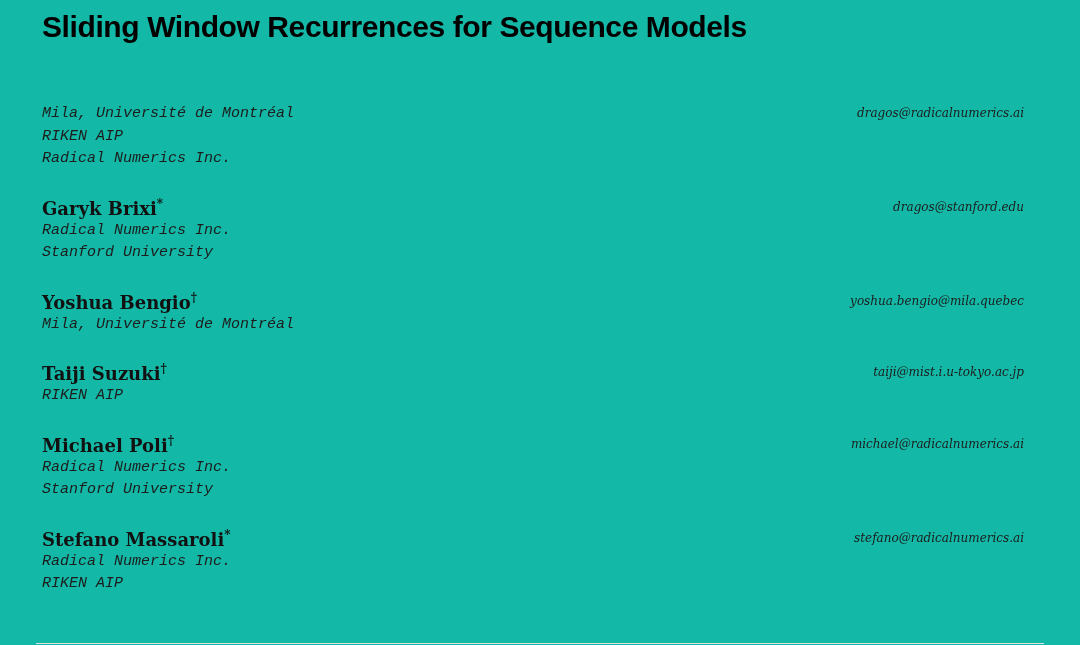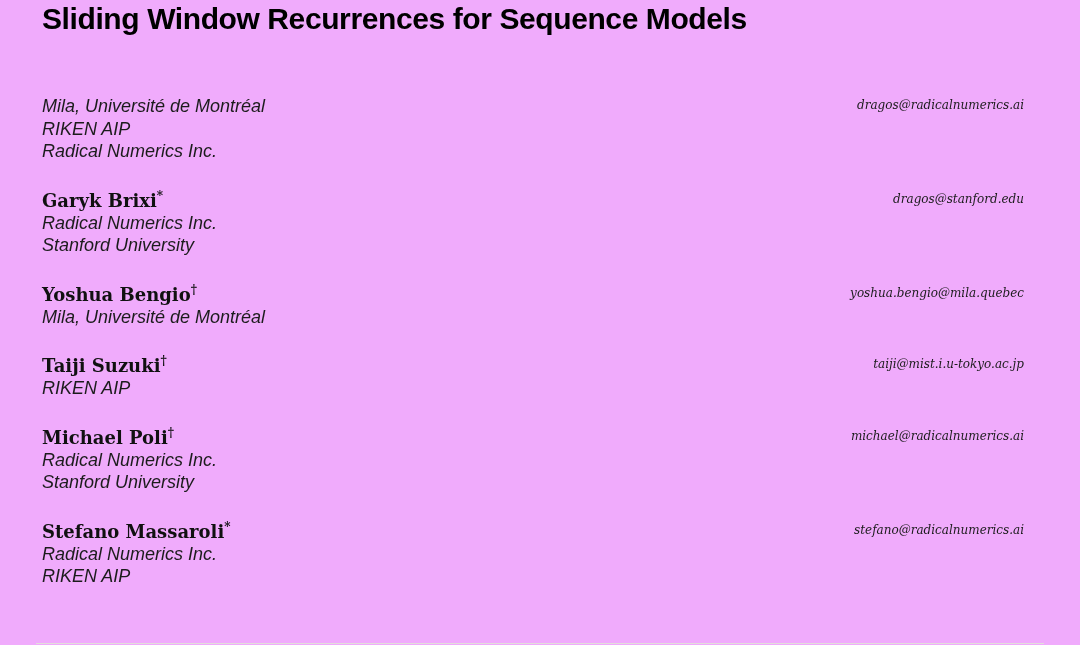--- a/index.html
+++ b/index.html
@@ -7,22 +7,22 @@
     width: 1080px;
     height: 645px;
     background: #ffffff;
     overflow: hidden;
     font-family: "DejaVu Serif", "Liberation Serif", serif;
   }
   .page {
     position: relative;
     width: 1080px;
     height: 645px;
-    padding: 0 56px 0 42px;
-    background: #f0abfc;
+    padding: 8px 56px 0 42px;
+    background: #14b8a6;
   }
   .paper-title {
     font-family: "Liberation Sans", "DejaVu Sans", sans-serif;
     font-weight: 700;
     font-size: 30px;
     line-height: 38px;
     letter-spacing: -0.4px;
     color: #000000;
   }
   .author-list {
@@ -38,23 +38,23 @@
     font-size: 18px;
     line-height: 23px;
     color: #111111;
   }
   .author-name sup {
     font-size: 12px;
     line-height: 0;
     vertical-align: super;
   }
   .author-affiliation {
-    font-family: Liberation Sans, sans-serif;
+    font-family: Liberation Mono, monospace;
     font-style: italic;
-    font-size: 18px;
+    font-size: 15px;
     line-height: 22.5px;
     color: #1c1c1c;
   }
   .author-email {
     position: absolute;
     top: 3px;
     right: 0;
     font-family: "DejaVu Serif", "Liberation Serif", serif;
     font-style: italic;
     font-size: 12px;

